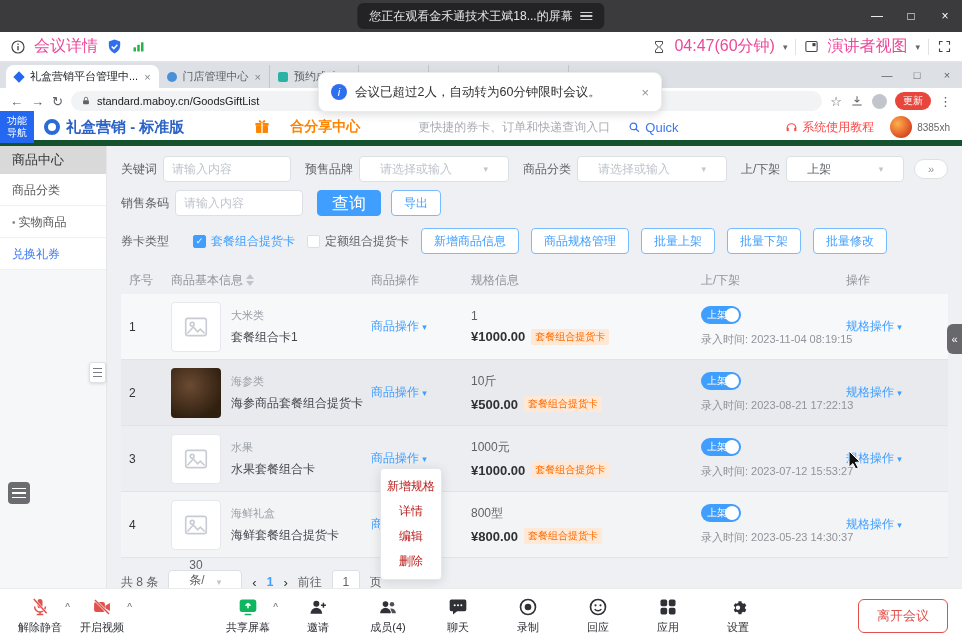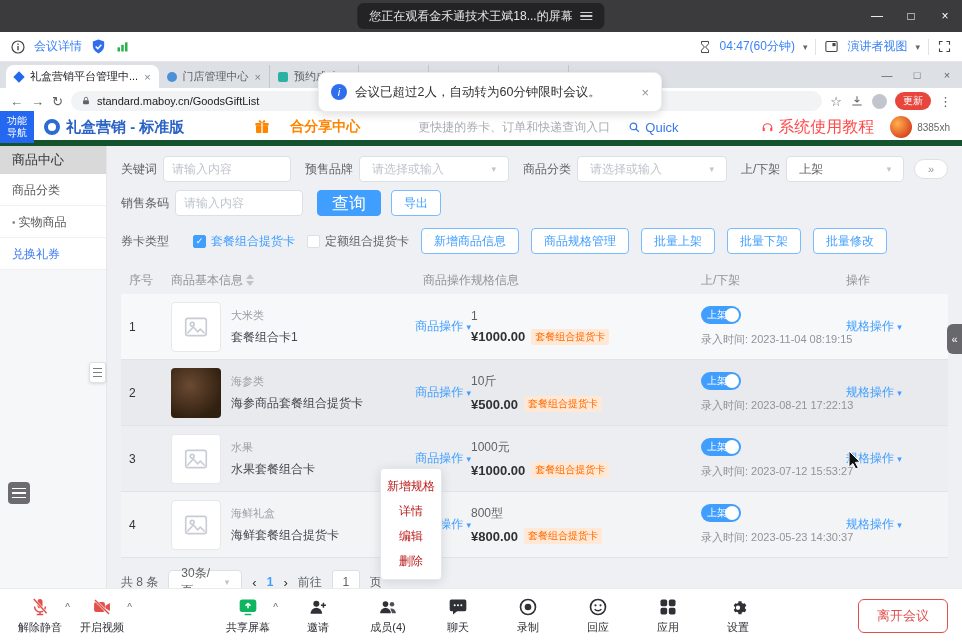--- a/index.html
+++ b/index.html
@@ -11,21 +11,21 @@
   
   .titlebar { position:absolute; top:0; left:0; right:0; height:32px; background:#3b3b3d; display:flex; align-items:center; }
   .title-pill { position:absolute; left:50%; transform:translateX(-50%); top:3px; height:26px; background:#232325; border-radius:6px; display:flex; align-items:center; gap:8px; padding:0 12px; color:#e6e6e6; font-size:12px; white-space:nowrap; }
   .pill-menu { display:inline-block; width:12px; }
   .pill-menu i { display:block; height:1.5px; background:#cfcfcf; margin:2px 0; }
   .win-btns { margin-left:auto; display:flex; }
   .win-btn { width:34px; height:32px; display:flex; align-items:center; justify-content:center; color:#fff; font-size:12px; cursor:pointer; }
 
   
   .meetbar { position:absolute; top:32px; left:0; right:0; height:30px; background:#fff; border-bottom:1px solid #e6e6e6; display:flex; align-items:center; padding:0 10px; gap:8px; }
-  .meetbar .txt { font-size:12px; color:#3b82f6; }
+  .meetbar .txt { font-size:16px; color:#ec4899; }
   .mb-right { margin-left:auto; display:flex; align-items:center; gap:8px; }
   .mb-divider { width:1px; height:16px; background:#e2e2e2; }
   .caret-sm { font-size:9px; color:#666; }
   svg.ic { display:block; }
 
   
   .shared { position:absolute; top:62px; left:0; width:962px; height:526px; background:#eef0f3; }
 
   .tabstrip { height:26px; background:#dde1e6; display:flex; align-items:flex-end; padding-left:6px; }
   .tab { height:23px; display:flex; align-items:center; gap:6px; padding:0 8px; font-size:11px; color:#5f6368; max-width:160px; border-right:1px solid #c3c7cc; cursor:pointer; white-space:nowrap; overflow:hidden; }
@@ -49,54 +49,54 @@
 
   
   .appheader { height:32px; background:#fff; display:flex; align-items:center; border-bottom:6px solid #14532d; }
   .funcnav { width:34px; height:32px; background:#2468f2; color:#fff; font-size:10px; line-height:12px; display:flex; flex-direction:column; align-items:center; justify-content:center; cursor:pointer; flex:0 0 auto; }
   .logo { display:flex; align-items:center; gap:6px; margin-left:10px; }
   .logo-ring { width:16px; height:16px; border:4px solid #2b6bd7; border-radius:50%; }
   .logo-tx { font-size:15px; font-weight:bold; color:#2b62c6; white-space:nowrap; }
   .share-center { display:flex; align-items:center; gap:20px; margin-left:70px; color:#ff8400; font-size:14px; font-weight:bold; cursor:pointer; white-space:nowrap; }
   .promo { margin-left:58px; color:#a8abb0; font-size:12px; white-space:nowrap; }
   .quick { display:flex; align-items:center; gap:4px; margin-left:18px; color:#3a77f0; font-size:13px; cursor:pointer; }
-  .tutorial { margin-left:auto; display:flex; align-items:center; gap:4px; color:#ff4a4a; font-size:16px; cursor:pointer; white-space:nowrap; }
+  .tutorial { margin-left:auto; display:flex; align-items:center; gap:4px; color:#ff4a4a; font-size:12px; cursor:pointer; white-space:nowrap; }
   .user { display:flex; align-items:center; gap:5px; margin:0 12px 0 16px; }
   .user-avatar { width:22px; height:22px; border-radius:50%; background:radial-gradient(circle at 35% 35%, #ffb14e, #d8431f 75%); }
   .user-name { font-size:10px; color:#666; }
 
   
   .appbody { display:flex; height:442px; }
   .sidenav { width:107px; background:#f6f7f9; border-right:1px solid #e6e6e6; flex:0 0 auto; }
   .side-title { height:28px; line-height:28px; background:#d9d9d9; padding-left:12px; font-size:13px; color:#333; }
   .side-item { height:32px; line-height:32px; padding-left:12px; background:#fff; border-bottom:1px solid #f1f1f1; font-size:12px; color:#555; cursor:pointer; white-space:nowrap; }
   .side-item .dot { color:#888; margin-right:3px; font-size:10px; }
   .side-item.active { color:#3a77f0; }
 
   .main { flex:1; padding:10px 14px; position:relative; }
   .f-label { color:#606266; font-size:12px; margin-right:6px; white-space:nowrap; }
   .f-input { height:26px; border:1px solid #dcdfe6; border-radius:4px; background:#fff; padding:0 8px; font-size:12px; color:#606266; font-family:inherit; }
   .f-input::placeholder { color:#bfc4cc; }
-  .sel { height:26px; border:1px solid #dcdfe6; border-radius:4px; background:#fff; padding:0 12px; display:flex; align-items:center; justify-content:space-between; font-size:12px; cursor:pointer; }
+  .sel { height:26px; border:1px solid #dcdfe6; border-radius:4px; background:#fff; padding:0 20px; display:flex; align-items:center; justify-content:space-between; font-size:12px; cursor:pointer; }
   .sel .ph { color:#bfc4cc; }
   .sel .val { color:#606266; }
   .sel .caret { color:#c0c4cc; font-size:9px; margin-left:6px; }
   .gap { margin-left:14px; }
   .collapse-pill { margin-left:auto; width:34px; height:20px; border:1px solid #e0e0e0; border-radius:10px; background:#fff; color:#909399; font-size:11px; display:flex; align-items:center; justify-content:center; cursor:pointer; }
   .btn-primary { height:26px; padding:0 14px; background:#409eff; border:1px solid #409eff; color:#fff; border-radius:4px; font-size:17px; cursor:pointer; font-family:inherit; }
   .btn-plain { height:26px; padding:0 12px; background:#fff; border:1px solid #79bbff; color:#409eff; border-radius:4px; font-size:12px; cursor:pointer; font-family:inherit; white-space:nowrap; }
   .cb { display:flex; align-items:center; gap:5px; cursor:pointer; font-size:12px; }
   .cb .box { width:13px; height:13px; border:1px solid #dcdfe6; border-radius:2px; background:#fff; display:flex; align-items:center; justify-content:center; font-size:9px; color:#fff; }
   .cb.checked .box { background:#409eff; border-color:#409eff; }
   .cb.checked .lb { color:#409eff; }
   .cb .lb { color:#606266; }
 
   
   .thead { display:flex; align-items:center; height:28px; margin-top:12px; font-size:12px; color:#909399; }
-  .c-no{width:50px; padding-left:8px;} .c-info{width:200px;} .c-op{width:100px;text-align:right;} .c-spec{width:230px;} .c-shelf{width:145px;} .c-act{flex:1;}
+  .c-no{width:50px; padding-left:8px;} .c-info{width:200px;} .c-op{width:100px;} .c-spec{width:230px;} .c-shelf{width:145px;} .c-act{flex:1;}
   .sort { display:inline-flex; flex-direction:column; margin-left:3px; vertical-align:middle; }
   .sort i { width:0; height:0; border-left:4px solid transparent; border-right:4px solid transparent; display:block; }
   .sort .up { border-bottom:5px solid #c0c4cc; margin-bottom:2px; }
   .sort .dn { border-top:5px solid #c0c4cc; }
   .trow { display:flex; align-items:center; height:66px; border-bottom:1px solid #e0e3e8; }
   .trow.bg1{background:#f7f8fa;} .trow.bg2{background:#e8eaed;} .trow.bg3{background:#eceef1;} .trow.bg4{background:#f3f4f6;}
   .pimg { width:50px; height:50px; background:#fff; border:1px solid #e6e8eb; border-radius:4px; display:flex; align-items:center; justify-content:center; }
   .pimg.photo { background:radial-gradient(circle at 38% 35%, #6b4a33, #30200f 75%); border:none; }
   .info-tx { margin-left:10px; }
   .cat { font-size:11px; color:#9aa0a6; }

